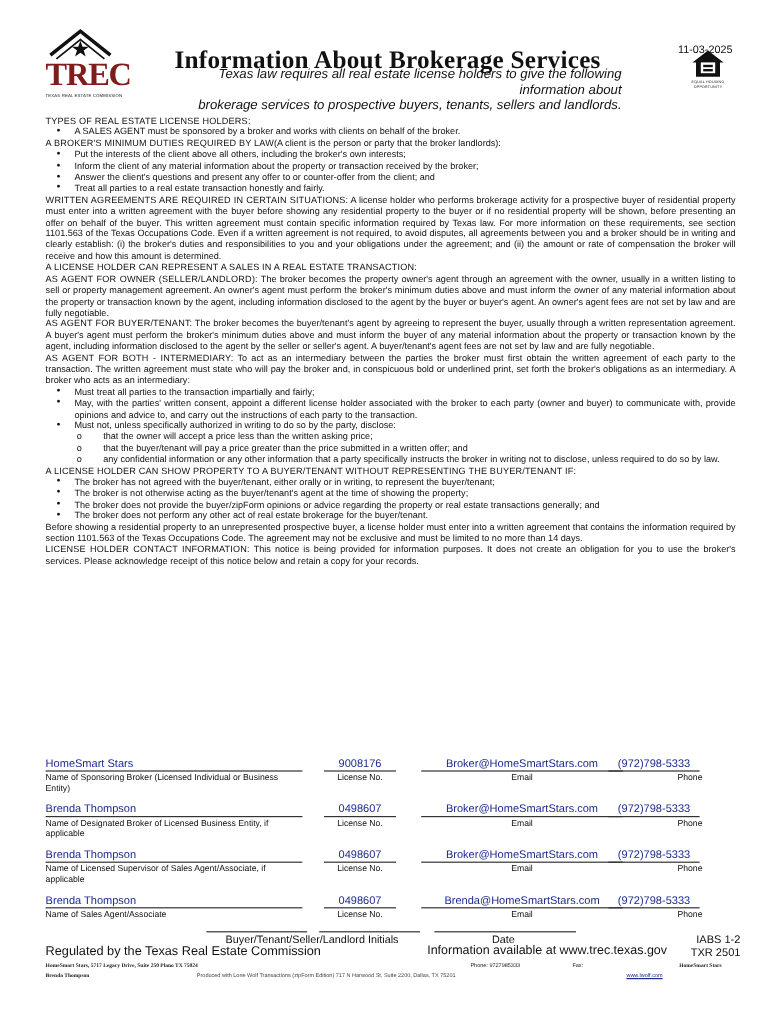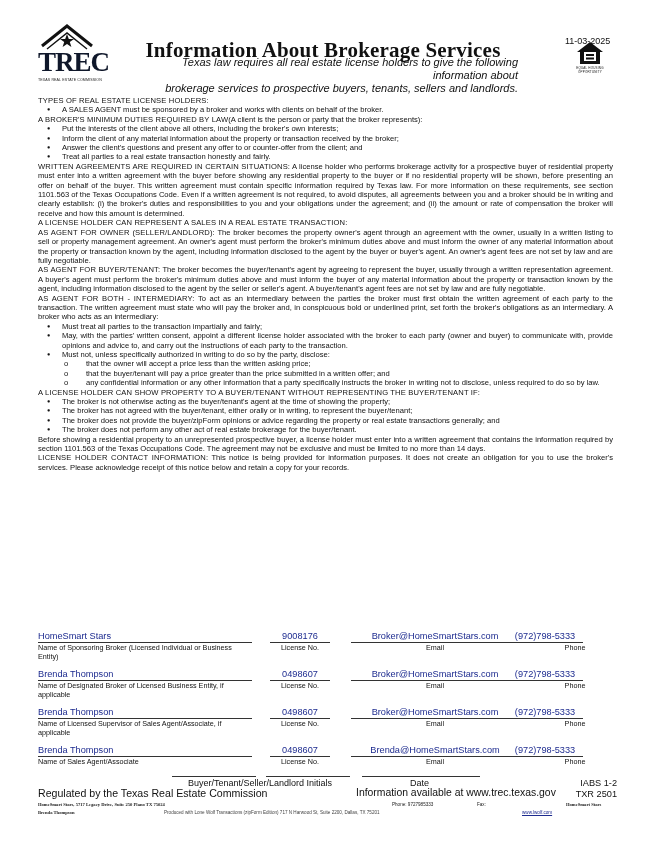--- a/index.html
+++ b/index.html
@@ -1,21 +1,21 @@
 <!DOCTYPE html>
 <html><head>
 <meta charset="utf-8">
 <style>
   html, body { margin: 0; padding: 0; background: #ffffff; }
   body { width: 650px; height: 841px; position: relative; overflow: hidden; font-family: "Liberation Sans", sans-serif; color: #111; }
   .page { position: absolute; left: 0; top: 0; width: 650px; height: 841px; }
 
   .logo { position: absolute; left: 38px; top: 22px; width: 58px; height: 64px; }
   .logo svg { display: block; }
-  .logo-text { position: absolute; left: 0; top: 27px; width: 58px; text-align: right; font-family: "Liberation Serif", serif; font-weight: bold; font-size: 27px; letter-spacing: -1px; line-height: 27px; color: #0f172a; }
+  .logo-text { position: absolute; left: 0; top: 27px; width: 58px; text-align: right; font-family: "Liberation Serif", serif; font-weight: bold; font-size: 27px; letter-spacing: -1px; line-height: 27px; color: #7f1d1d; }
   .logo-sub { position: absolute; left: 0; top: 56px; width: 58px; text-align: center; font-size: 3.6px; letter-spacing: 0.1px; color: #222; white-space: nowrap; }
 
   .title { position: absolute; left: 128px; top: 38px; width: 390px; text-align: center; font-family: "Liberation Serif", serif; font-weight: bold; font-size: 21px; letter-spacing: 0.2px; color: #111; }
   .subtitle { position: absolute; left: 128px; top: 56px; width: 390px; text-align: right; font-style: italic; font-size: 11px; line-height: 13px; color: #111; }
 
   .date { position: absolute; left: 565px; top: 26px; font-size: 9px; color: #111; margin-top: 10px; }
   .eho { position: absolute; left: 575px; top: 40px; width: 30px; height: 34px; }
   .eho-label { position: absolute; left: 0; top: 26px; width: 30px; font-size: 3px; text-align: center; color: #111; letter-spacing: 0.2px; }
 
   .content { position: absolute; left: 38px; top: 96px; width: 575px; font-size: 7.6px; line-height: 9.4px; color: #111; }
@@ -85,21 +85,21 @@
   </div>
 
   <div class="content">
 
     <p class="hdr caps">TYPES OF REAL ESTATE LICENSE HOLDERS:</p>
     <ul class="bul">
       <li>A SALES AGENT must be sponsored by a broker and works with clients on behalf of the broker.</li>
     </ul>
 
     <p class="sec">
-      <span class="caps">A BROKER'S MINIMUM DUTIES REQUIRED BY LAW</span><span>(A client is the person or party that the broker represents):</span>
+      <span class="caps">A BROKER'S MINIMUM DUTIES REQUIRED BY LAW</span><span>(A client is the person or party that the broker landlords):</span>
     </p>
     <ul class="bul">
       <li>Put the interests of the client above all others, including the broker's own interests;</li>
       <li>Inform the client of any material information about the property or transaction received by the broker;</li>
       <li>Answer the client's questions and present any offer to or counter-offer from the client; and</li>
       <li>Treat all parties to a real estate transaction honestly and fairly.</li>
     </ul>
 
     <p class="sec">
       <span class="caps">WRITTEN AGREEMENTS ARE REQUIRED IN CERTAIN SITUATIONS:</span>
@@ -131,22 +131,22 @@
         <ul class="sub">
           <li>that the owner will accept a price less than the written asking price;</li>
           <li>that the buyer/tenant will pay a price greater than the price submitted in a written offer; and</li>
           <li>any confidential information or any other information that a party specifically instructs the broker in writing not to disclose, unless required to do so by law.</li>
         </ul>
       </li>
     </ul>
 
     <p class="sec caps">A LICENSE HOLDER CAN SHOW PROPERTY TO A BUYER/TENANT WITHOUT REPRESENTING THE BUYER/TENANT IF:</p>
     <ul class="bul">
+      <li>The broker has not agreed with the buyer/tenant, either orally or in writing, to represent the buyer/tenant;</li>
       <li>The broker is not otherwise acting as the buyer/tenant's agent at the time of showing the property;</li>
-      <li>The broker has not agreed with the buyer/tenant, either orally or in writing, to represent the buyer/tenant;</li>
       <li>The broker does not provide the buyer/zipForm opinions or advice regarding the property or real estate transactions generally; and</li>
       <li>The broker does not perform any other act of real estate brokerage for the buyer/tenant.</li>
     </ul>
     <p>Before showing a residential property to an unrepresented prospective buyer, a license holder must enter into a written agreement that contains the information required by section 1101.563 of the Texas Occupations Code. The agreement may not be exclusive and must be limited to no more than 14 days.</p>
 
     <p class="sec">
       <span class="caps">LICENSE HOLDER CONTACT INFORMATION:</span>
       <span>This notice is being provided for information purposes. It does not create an obligation for you to use the broker's services. Please acknowledge receipt of this notice below and retain a copy for your records.</span>
     </p>
   </div>

